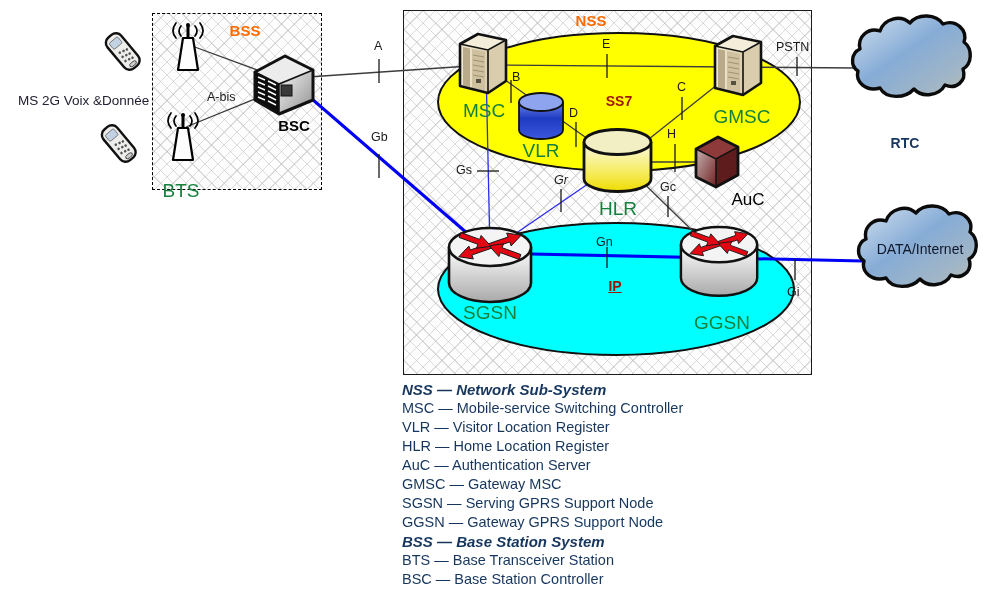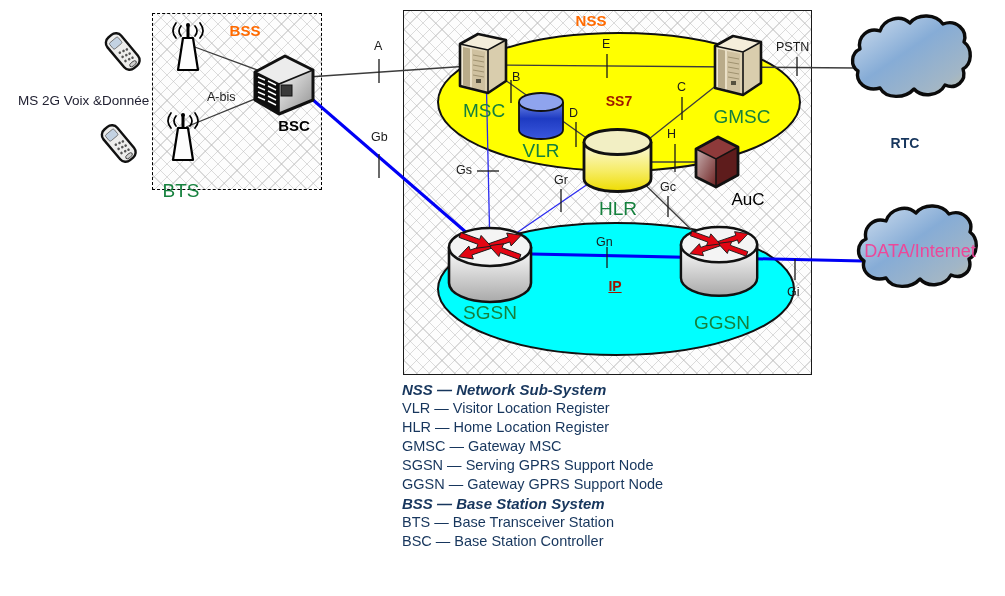--- a/index.html
+++ b/index.html
@@ -19,21 +19,21 @@
   .lbl{position:absolute;z-index:3;white-space:nowrap;line-height:1.1;}
   .ctr{transform:translateX(-50%);}
   .node-lg{font-size:19px;color:#15803d;}
   .node-md{font-size:17px;color:#000;}
   .bold15{font-size:15px;font-weight:bold;color:#000;}
   .orange{font-size:15px;font-weight:bold;color:var(--orange-label,#FF6A00);}
   .redlbl{font-size:14px;font-weight:bold;color:var(--dark-red-label,#9C1500);}
   .iface{font-size:12.5px;color:#1a1a1a;}
   .ms-lbl{font-size:13.5px;color:#223;}
   .navy-bold{font-size:14px;font-weight:bold;color:var(--legend-text,#17365D);}
-  .cloud-lbl{font-size:18px;color:#ec4899;}
+  .cloud-lbl{font-size:14px;color:#0f172a;}
   .legend{position:absolute;left:402px;top:380px;z-index:3;color:var(--legend-text,#17365D);font-size:14.5px;}
   .legend-line{line-height:19px;}
   .legend-header{font-weight:bold;font-style:italic;font-size:15px;}
   .ss7-ellipse{fill:var(--ss7-fill,#FFFF00);}
   .ip-ellipse{fill:var(--ip-fill,#00FFFF);}
   .blk{stroke:var(--line-black,#3C3C3C);stroke-width:1.3;fill:none;}
   .blu-thin{stroke:#2A2AEF;stroke-width:1.3;fill:none;}
   .blu-thick{stroke:var(--blue-line,#0000F5);stroke-width:3;fill:none;}
   .tick{stroke:#1a1a1a;stroke-width:1.3;fill:none;}
 </style>
@@ -260,29 +260,31 @@
   <span class="lbl iface" style="left:207px;top:59px;margin-top:32px;">A-bis</span>
   <span class="lbl iface" style="left:374px;top:40px;">A</span>
   <span class="lbl iface" style="left:602px;top:38px;">E</span>
   <span class="lbl iface" style="left:776px;top:41px;">PSTN</span>
   <span class="lbl iface" style="left:512px;top:71px;">B</span>
   <span class="lbl iface" style="left:677px;top:81px;">C</span>
   <span class="lbl iface" style="left:569px;top:107px;">D</span>
   <span class="lbl iface" style="left:667px;top:128px;">H</span>
   <span class="lbl iface" style="left:371px;top:131px;">Gb</span>
   <span class="lbl iface" style="left:456px;top:164px;">Gs</span>
-  <span class="lbl iface" style="left:554px;top:174px;">Gr</span>
+  <span class="lbl iface" style="left:554px;top:174px;font-style:italic;">Gr</span>
   <span class="lbl iface" style="left:660px;top:181px;">Gc</span>
   <span class="lbl iface" style="left:596px;top:236px;">Gn</span>
   <span class="lbl iface" style="left:787px;top:243px;margin-top:43px;">Gi</span>
 
   <div class="legend">
     <div class="legend-line legend-header">NSS — Network Sub-System</div>
+    <div class="legend-line">MSC — Mobile-service Switching Controller</div>
     <div class="legend-line">VLR — Visitor Location Register</div>
     <div class="legend-line">HLR — Home Location Register</div>
+    <div class="legend-line">AuC — Authentication Server</div>
     <div class="legend-line">GMSC — Gateway MSC</div>
     <div class="legend-line">SGSN — Serving GPRS Support Node</div>
     <div class="legend-line">GGSN — Gateway GPRS Support Node</div>
     <div class="legend-line legend-header">BSS — Base Station System</div>
     <div class="legend-line">BTS — Base Transceiver Station</div>
     <div class="legend-line">BSC — Base Station Controller</div>
   </div>
 
 </div>
 

